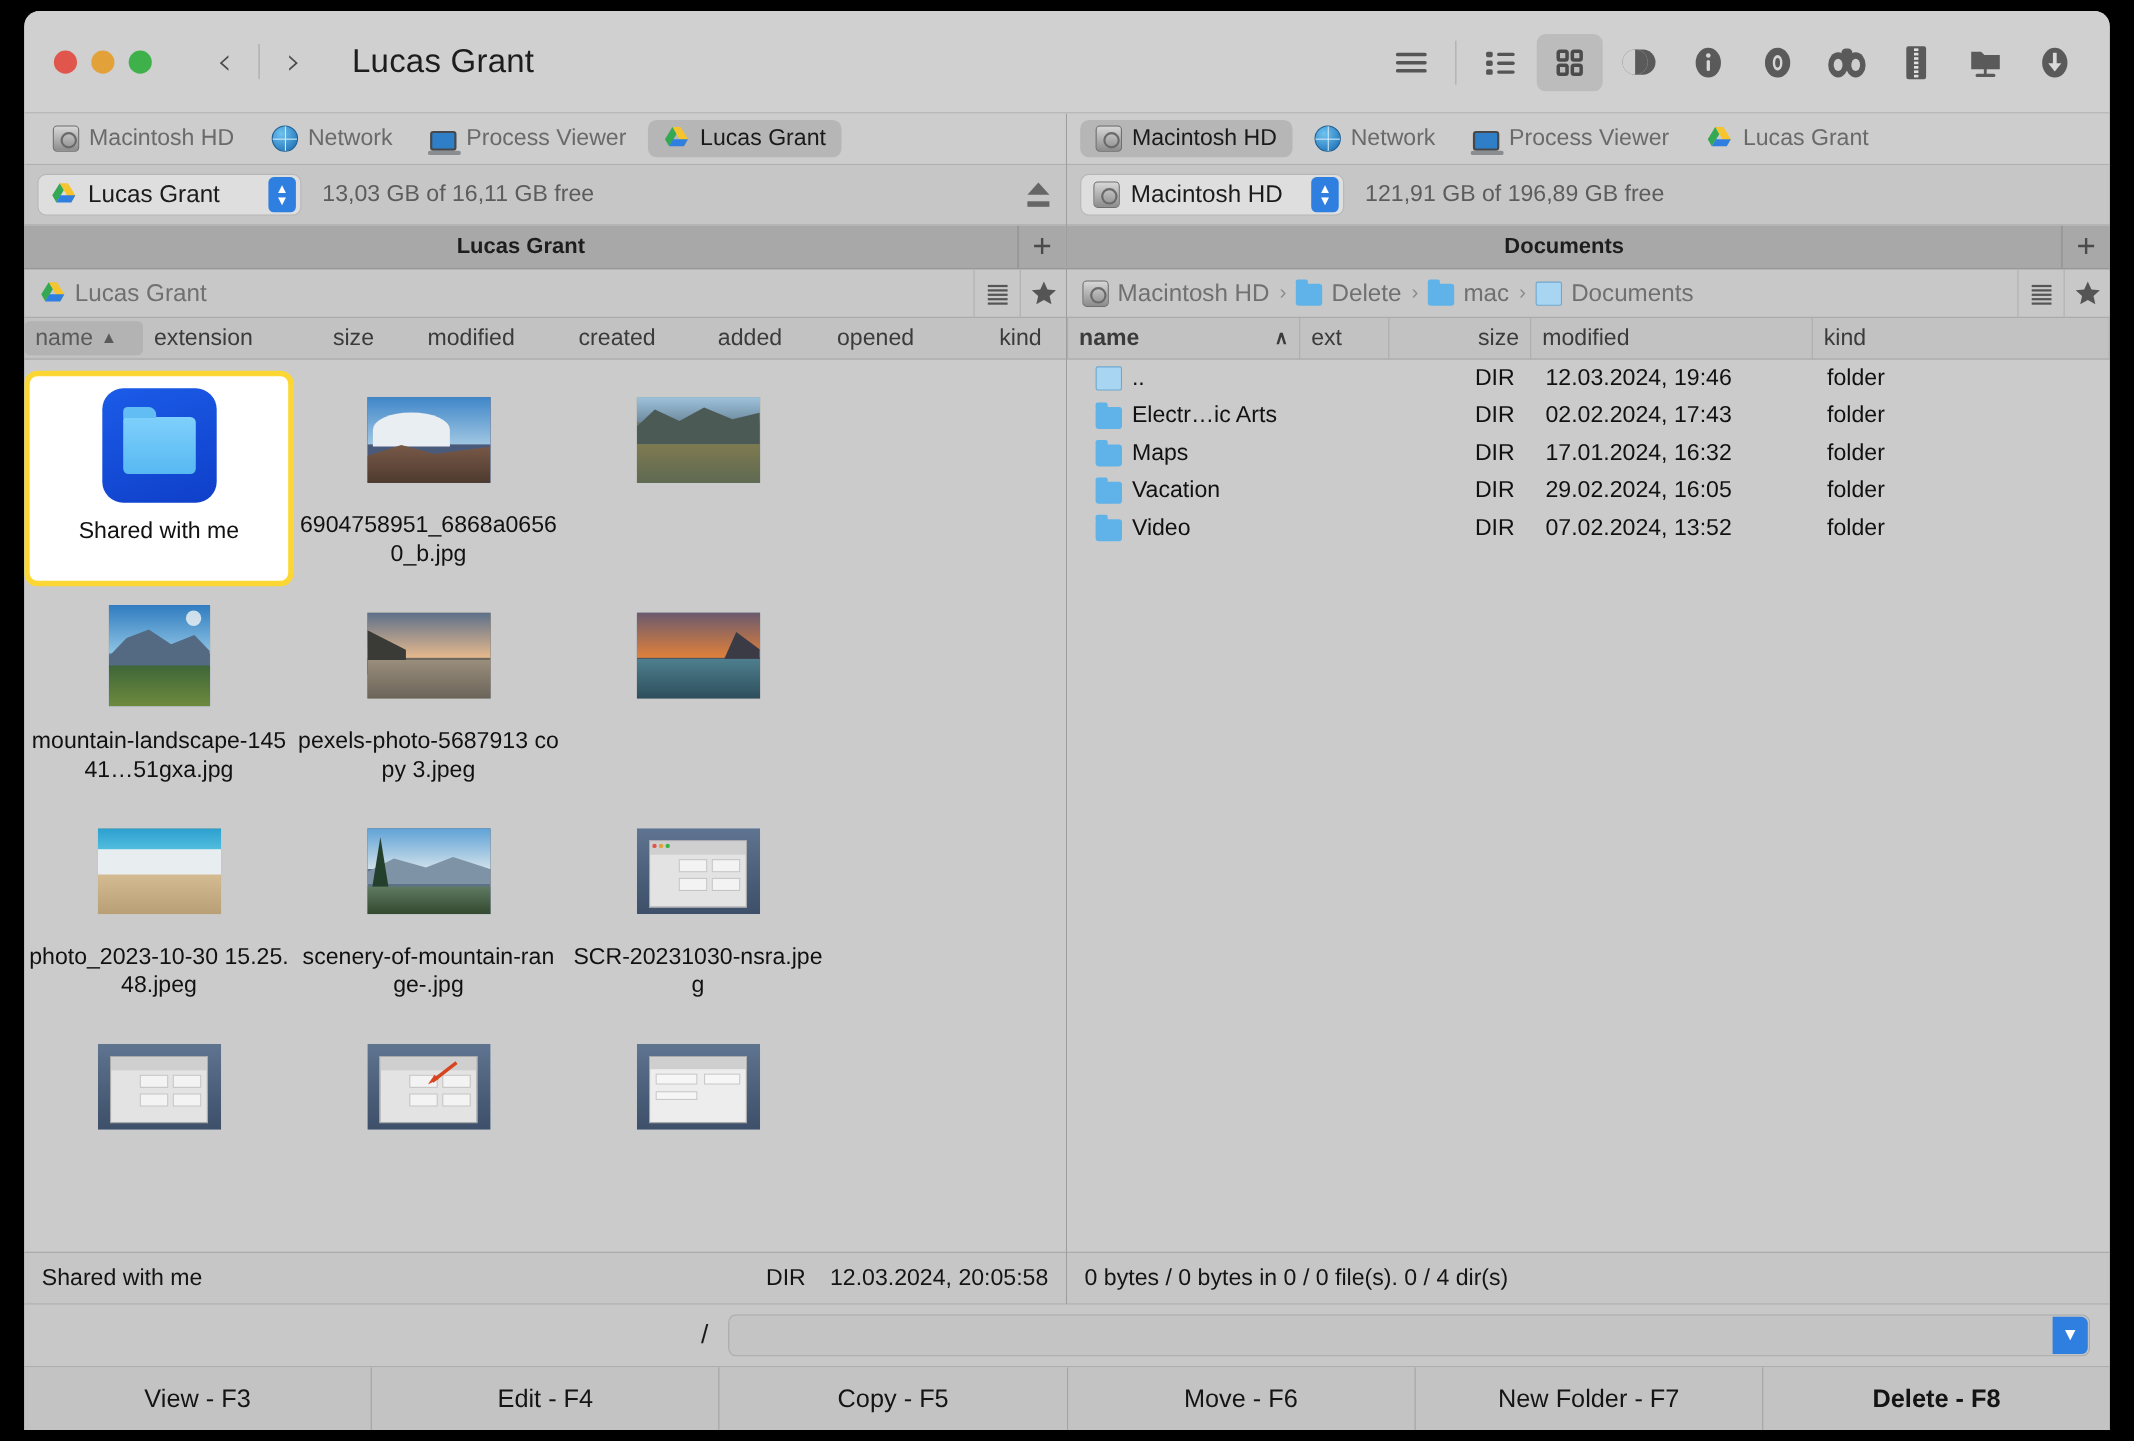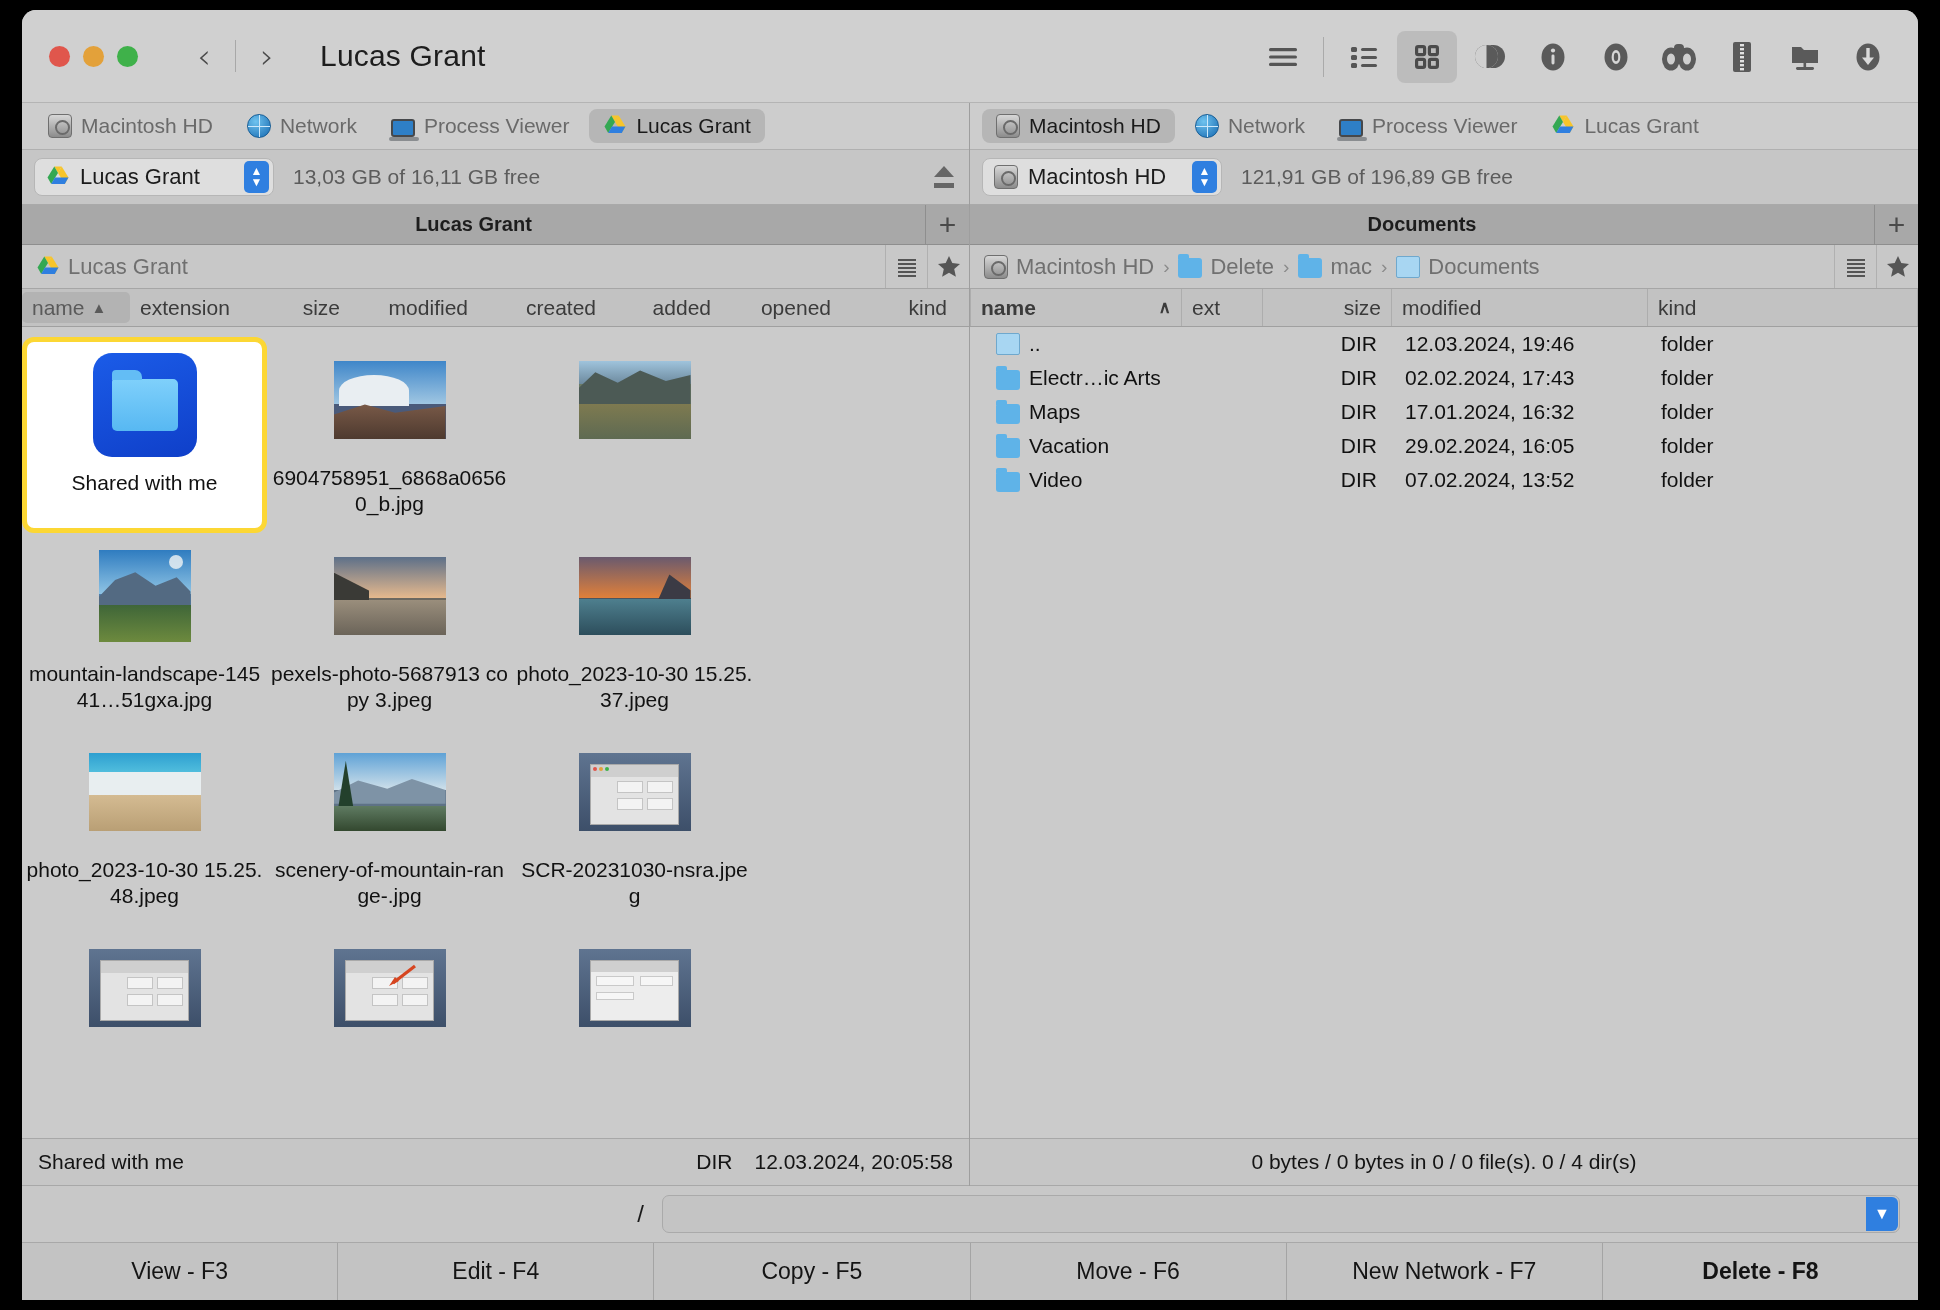--- a/index.html
+++ b/index.html
@@ -189,21 +189,21 @@
   .frow .cs { text-align: right; padding-right: 14px; }
   .frow .cm { padding-left: 14px; }
   .frow .ck { padding-left: 14px; }
 
   
   .statusbar {
     height: 48px; flex: 0 0 48px; display: flex; align-items: center;
     background: #c6c6c6; border-top: 1px solid #a8a8a8; border-bottom: 1px solid #a8a8a8;
     font-size: 21px; color: #141414; padding: 0 16px;
   }
-  .statusbar.center { justify-content: center; }
+  .statusbar.center { justify-content: flex-start; }
   .st-right { margin-left: auto; display: flex; gap: 22px; }
 
   
   .cmdrow {
     height: 57px; flex: 0 0 57px; display: flex; align-items: center;
     background: #c8c8c8; border-bottom: 1px solid #a8a8a8; padding-right: 18px;
   }
   .cmdprompt { width: 640px; text-align: right; font-size: 24px; color:#1a1a1a; padding-right: 18px; }
   .cmdinput {
     flex: 1 1 auto; height: 38px; background: #c4c4c4;
@@ -500,21 +500,20 @@
         </div>
 
         <div class="gitem">
           <div class="thumbwrap">
             <div class="thumb sc" style="width:112px;height:78px;background:#4a5560">
               <div class="sky" style="height:52%;background:linear-gradient(180deg,#6a5a6e,#e0803a)"></div>
               <div style="position:absolute;right:0;top:18%;width:42%;height:45%;background:#3b3b45;clip-path:polygon(25% 100%,55% 10%,100% 55%,100% 100%)"></div>
               <div class="gnd" style="height:46%;background:linear-gradient(180deg,#4e7f8e,#2d4e5c)"></div>
             </div>
           </div>
-          <div class="gname">photo_2023-10-30 15.25.37.jpeg</div>
         </div>
 
         <div class="gitem">
           <div class="thumbwrap">
             <div class="thumb sc" style="width:112px;height:78px;background:#cbb38c">
               <div class="sky" style="height:28%;background:linear-gradient(180deg,#2d9fd0,#56c2df)"></div>
               <div style="position:absolute;left:0;top:24%;width:100%;height:34%;background:#e8eef0"></div>
               <div class="gnd" style="height:46%;background:linear-gradient(180deg,#d4bb92,#b99f75)"></div>
             </div>
           </div>
@@ -780,17 +779,17 @@
     <div class="cmdinput">
       <div class="cmdchev">▼</div>
     </div>
   </div>
 
   <div class="fkeys">
     <div class="fkey">View - F3</div>
     <div class="fkey">Edit - F4</div>
     <div class="fkey">Copy - F5</div>
     <div class="fkey">Move - F6</div>
-    <div class="fkey">New Network - F7</div>
+    <div class="fkey">New Folder - F7</div>
     <div class="fkey">Delete - F8</div>
   </div>
 
 </div>
 
 </body></html>

